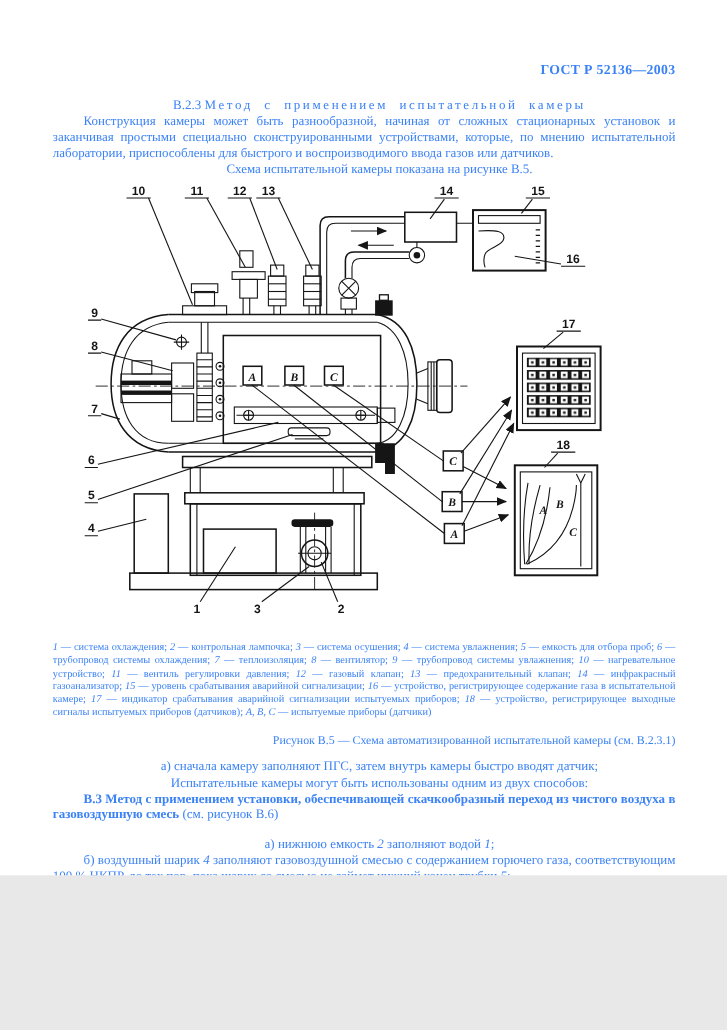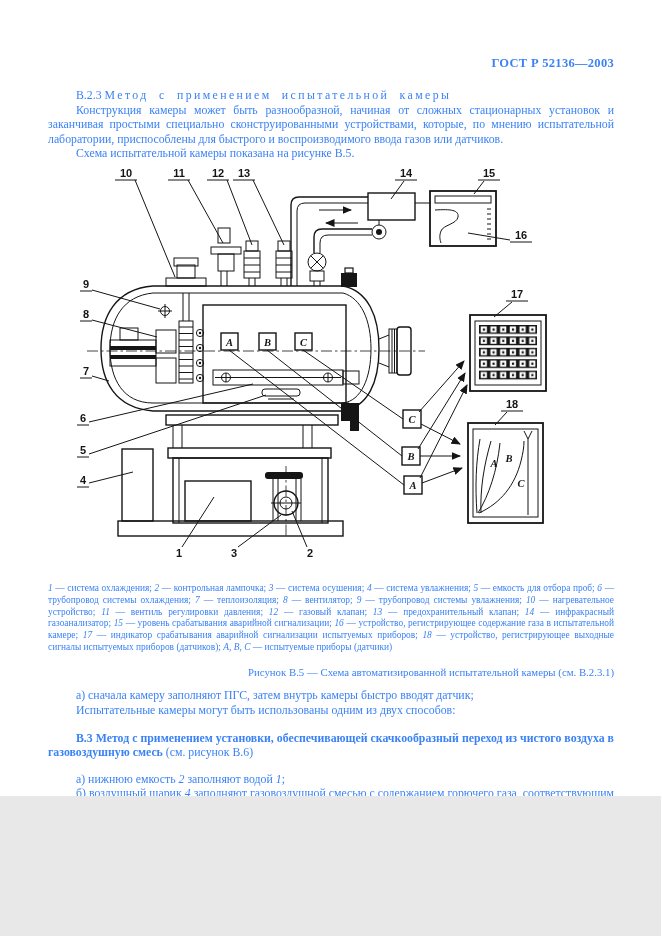--- a/index.html
+++ b/index.html
@@ -5,28 +5,28 @@
   html,body{margin:0;padding:0;background:#e8e8e8;}
   .page{
     width:661px;height:796px;position:relative;background:#ffffff;
     font-family:"Liberation Serif","DejaVu Serif",serif;color:#3b82f6;
     overflow:hidden;margin:0 auto;
   }
   .content{position:absolute;left:48px;top:56px;width:566px;}
   .gost-header{text-align:right;font-weight:bold;font-size:12.5px;letter-spacing:.3px;}
   .body-text{margin-top:17px;}
   p{margin:0;font-size:11.8px;line-height:14.6px;text-align:justify;text-indent:28px;}
-  p.noj{text-align:left;}
+  p.noj{text-align:center;}
   .sp-title{letter-spacing:2.4px;word-spacing:5px;}
   .fig-wrap{margin:4px 0 0 5px;}
   .legend{font-size:9.4px;line-height:11.8px;text-indent:0;margin-top:14px;}
   .legend i{font-style:italic;}
   .caption{text-align:right;text-indent:0;font-size:10.8px;margin-top:11px;}
   .sec{margin-top:9px;}
-  .b3-head{margin-top:13px;font-weight:bold;}
+  .b3-head{font-weight:bold;}
   .b3-head .norm{font-weight:normal;}
   .after-head{margin-top:12px;}
   .pagenum{position:absolute;right:70px;top:836px;font-size:11.8px;}
   .ital{font-style:italic;}
   
   svg text{fill:#151515;}
   .cl{font:bold 11px "Liberation Sans","DejaVu Sans",sans-serif;text-anchor:middle;}
   .lt{font:italic bold 10.5px "Liberation Serif",serif;text-anchor:middle;}
   .s  {stroke:#151515;fill:none;stroke-width:1.4;}
   .s1 {stroke:#151515;fill:none;stroke-width:1;}

